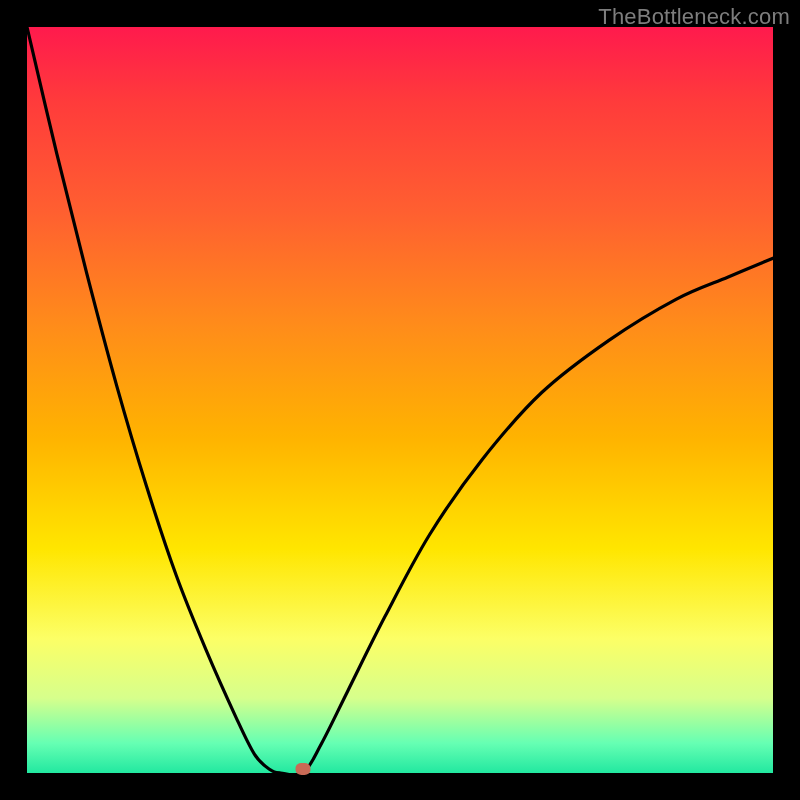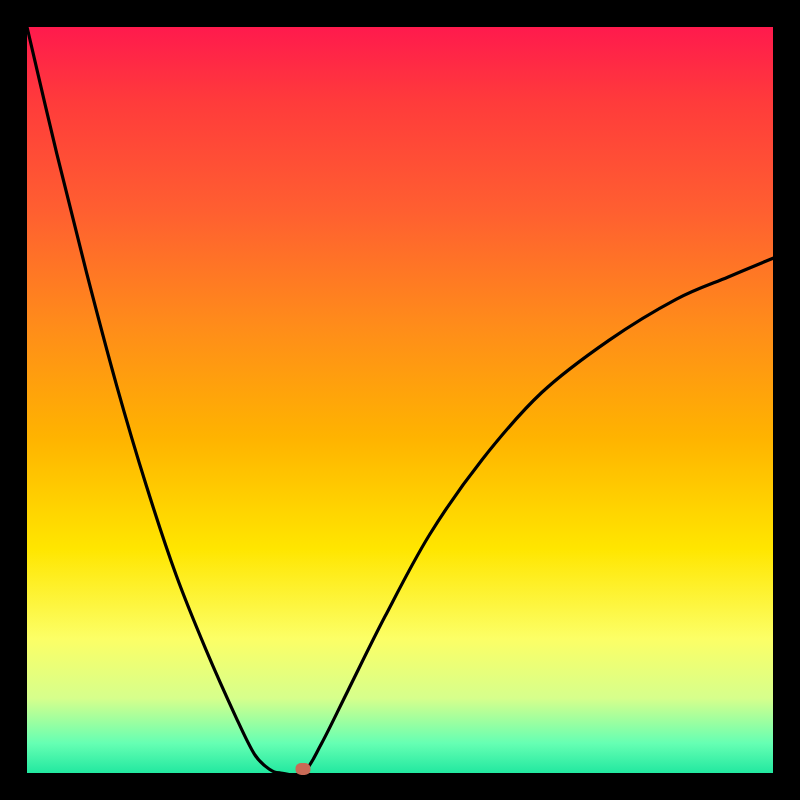--- a/index.html
+++ b/index.html
@@ -69,13 +69,14 @@
 </head>
 <body>
 
 <div class="frame">
   <div class="plot-area">
     <svg class="curve" viewBox="0 0 746 746" preserveAspectRatio="none">
       <path id="curve-path" fill="none" stroke="#000" stroke-width="3.2" stroke-linecap="round" stroke-linejoin="round" d="M 0.00 0.00 C 4.97 21.14, 19.89 85.79, 29.84 126.82 C 39.79 167.85, 49.73 207.64, 59.68 246.18 C 69.63 284.72, 79.57 322.64, 89.52 358.08 C 99.47 393.51, 109.41 427.09, 119.36 458.79 C 129.31 490.50, 139.25 520.96, 149.20 548.31 C 159.15 575.66, 169.09 599.29, 179.04 622.91 C 188.99 646.53, 200.80 672.64, 208.88 690.05 C 216.96 707.46, 221.94 718.65, 227.53 727.35 C 233.13 736.05, 238.10 739.16, 242.45 742.27 C 246.80 745.38, 248.05 745.38, 253.64 746.00 C 259.24 746.62, 269.18 750.97, 276.02 746.00 C 282.86 741.03, 287.21 729.84, 294.67 716.16 C 302.13 702.48, 310.21 685.08, 320.78 663.94 C 331.35 642.80, 344.40 615.45, 358.08 589.34 C 371.76 563.23, 386.68 533.39, 402.84 507.28 C 419.00 481.17, 436.41 456.30, 455.06 432.68 C 473.71 409.06, 493.60 385.43, 514.74 365.54 C 535.88 345.65, 559.50 328.86, 581.88 313.32 C 604.26 297.78, 629.13 282.86, 649.02 272.29 C 668.91 261.72, 685.08 256.75, 701.24 249.91 C 717.40 243.07, 738.54 234.37, 746.00 231.26"></path>
     </svg>
     <div class="marker" id="marker" style="left: 276.02px; top: 742.27px;"></div>
   </div>
+  <div class="watermark">TheBottleneck.com</div>
 </div>
 
 </body></html>

